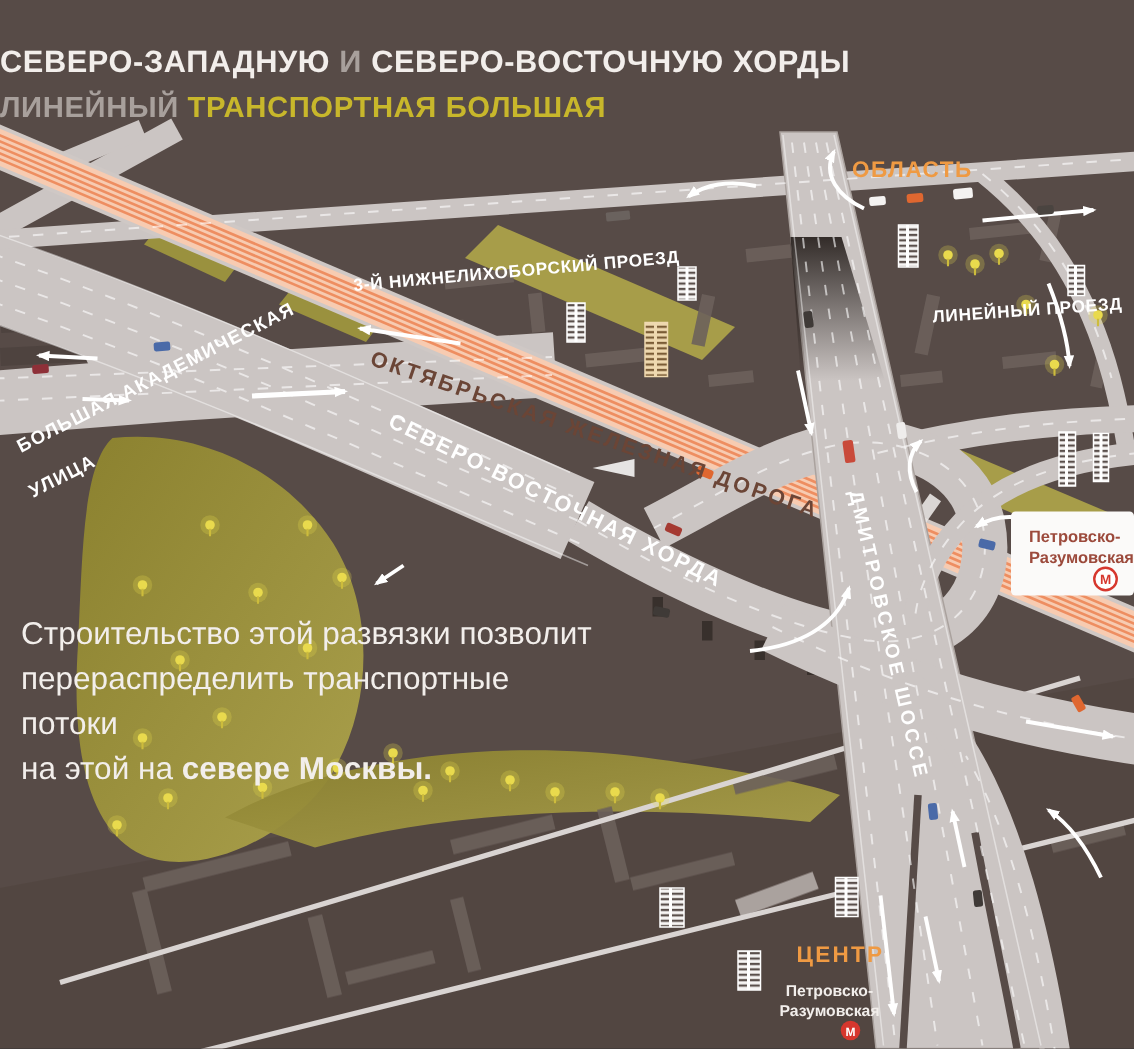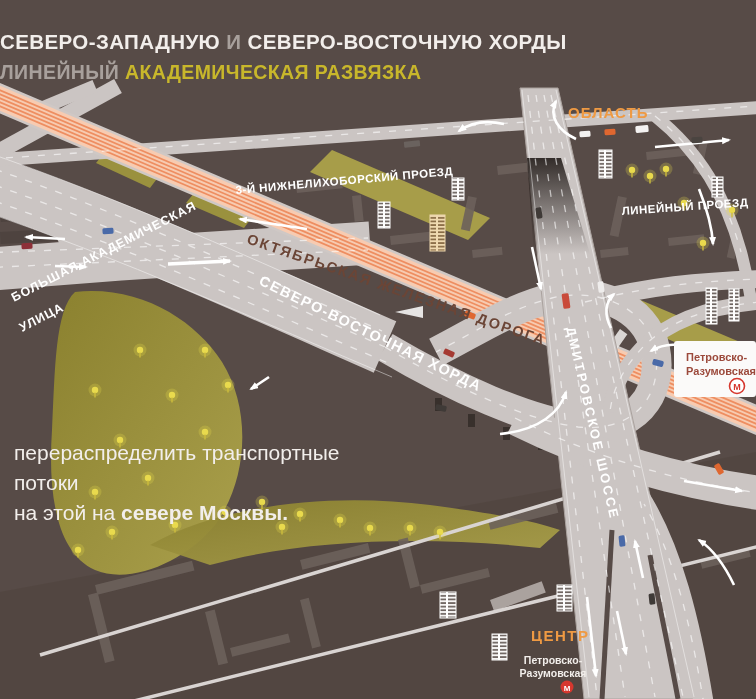--- a/index.html
+++ b/index.html
@@ -358,23 +358,23 @@
 </svg>
 
 <div class="hdr">
   <div class="l1">
     <span>СЕВЕРО-ЗАПАДНУЮ</span>
     <span class="and">И</span>
     <span>СЕВЕРО-ВОСТОЧНУЮ ХОРДЫ</span>
   </div>
   <div class="l2">
     <span>ЛИНЕЙНЫЙ</span>
-    <span class="yl">АКАДЕМИЧЕСКАЯ РАЗВЯЗКА</span>
+    <span class="yl">ТРАНСПОРТНАЯ БОЛЬШАЯ</span>
   </div>
 </div>
 
 <div class="desc">
-  <br>
+  <span>Строительство этой развязки позволит</span><br>
   <span>перераспределить транспортные потоки</span><br>
   <span>на этой на </span><b>севере Москвы.</b>
 </div>
 
 </div>
 
 </body></html>

